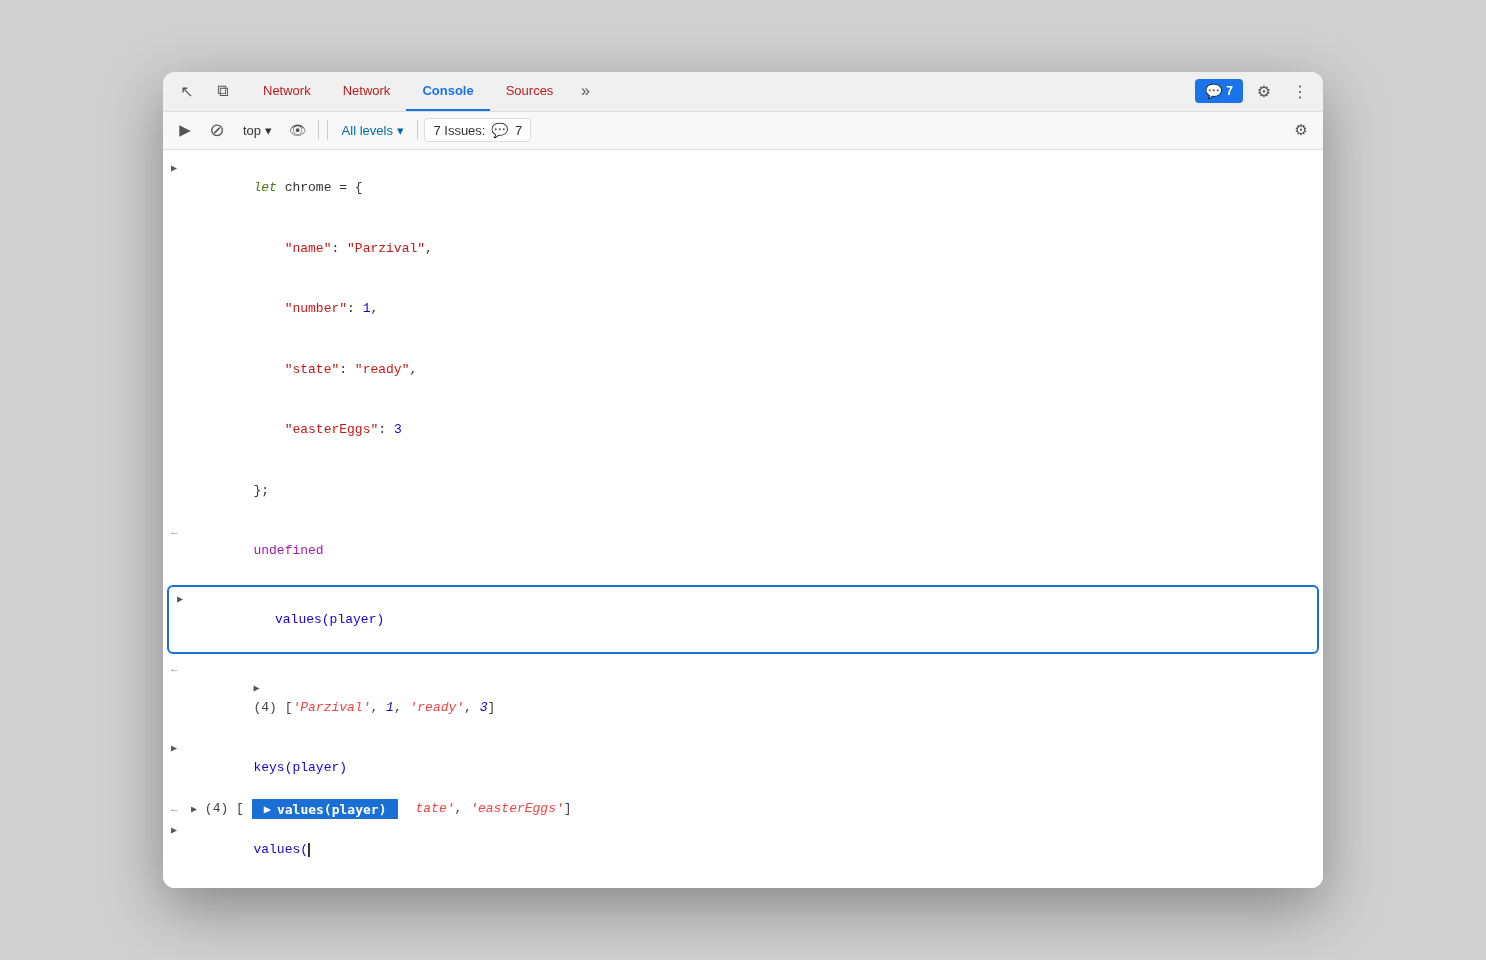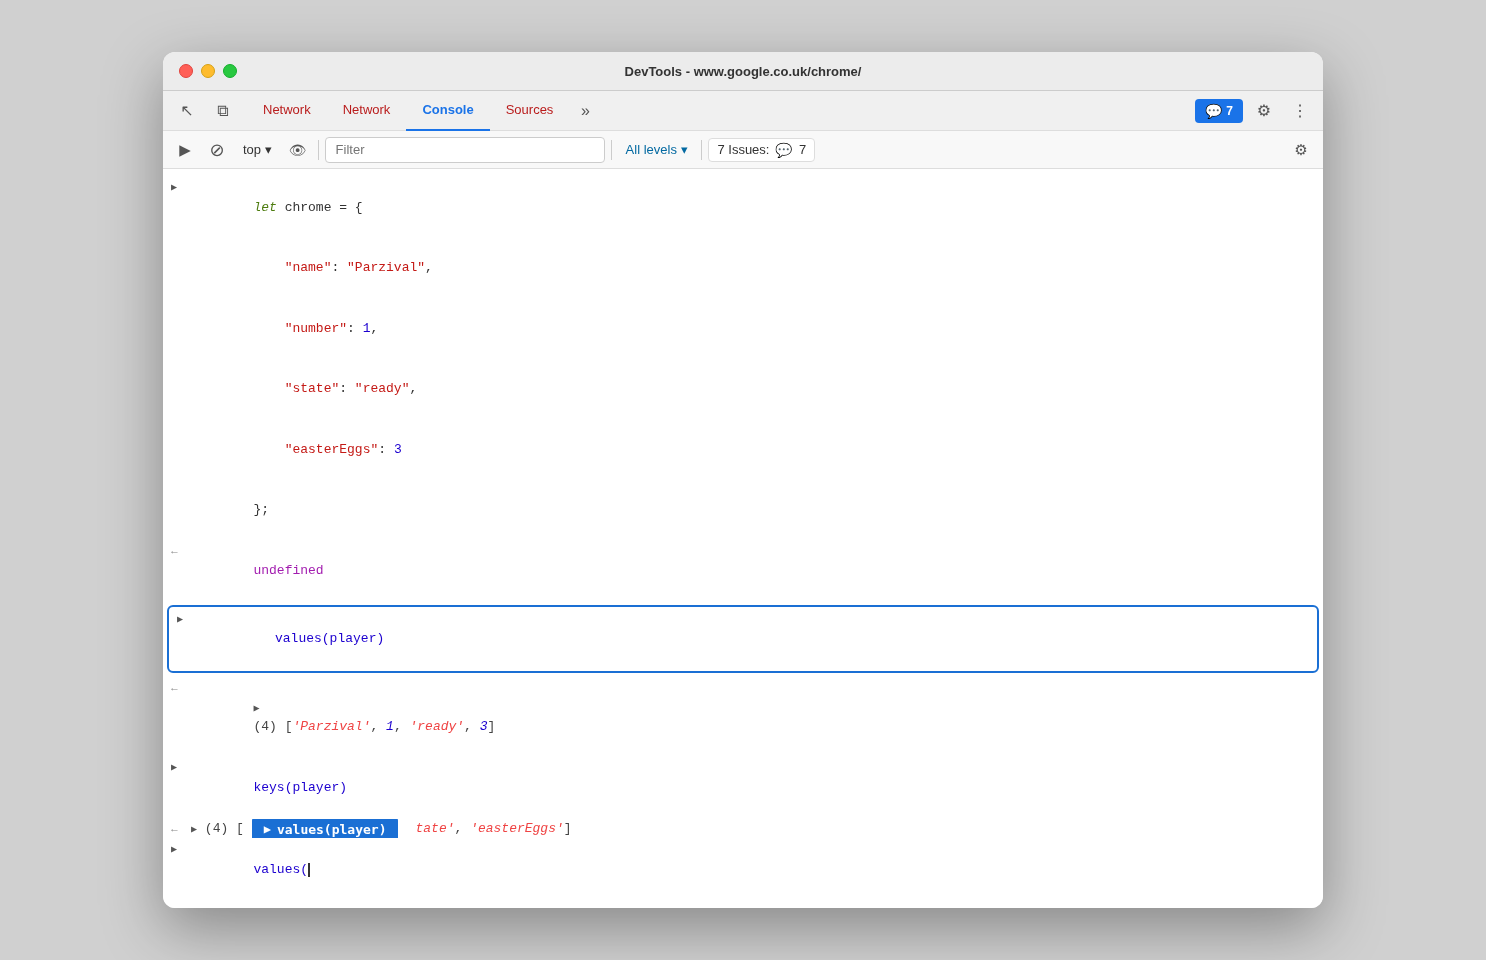--- a/index.html
+++ b/index.html
@@ -275,28 +275,20 @@
     .kw-undefined { color: #a21caf; }
     .kw-italic-string { color: #ef4444; font-style: italic; }
     .kw-italic-number { color: #1c00cf; font-style: italic; }
     @keyframes blink { 50% { opacity: 0; } }
   </style>
 </head>
 <body>
 
 <div class="window">
 
-  <div class="title-bar">
-    <div class="traffic-lights">
-      <span class="traffic-light tl-red"></span>
-      <span class="traffic-light tl-yellow"></span>
-      <span class="traffic-light tl-green"></span>
-    </div>
-    <span class="window-title">DevTools - www.google.co.uk/chrome/</span>
-  </div>
 
   <div class="tab-bar">
     <div class="tab-bar-left-icons">
       <button class="tab-icon-btn">
         <span>↖</span>
       </button>
       <button class="tab-icon-btn">
         <span>⧉</span>
       </button>
     </div>
@@ -339,21 +331,20 @@
       <span style="font-size:18px;">⊘</span>
     </button>
     <div class="context-selector">
       <span>top</span>
       <span>▾</span>
     </div>
     <button class="toolbar-btn">
       <span style="font-size:14px;">👁</span>
     </button>
     <div class="toolbar-separator"></div>
-    <input class="filter-input" type="text" placeholder="Filter" style="">
     <div class="toolbar-separator"></div>
     <button class="levels-dropdown">
       <span>All levels</span>
       <span>▾</span>
     </button>
     <div class="toolbar-separator"></div>
     <div class="issues-count">
       <span>7 Issues:</span>
       <span class="issues-icon">💬</span>
       <span>7</span>

